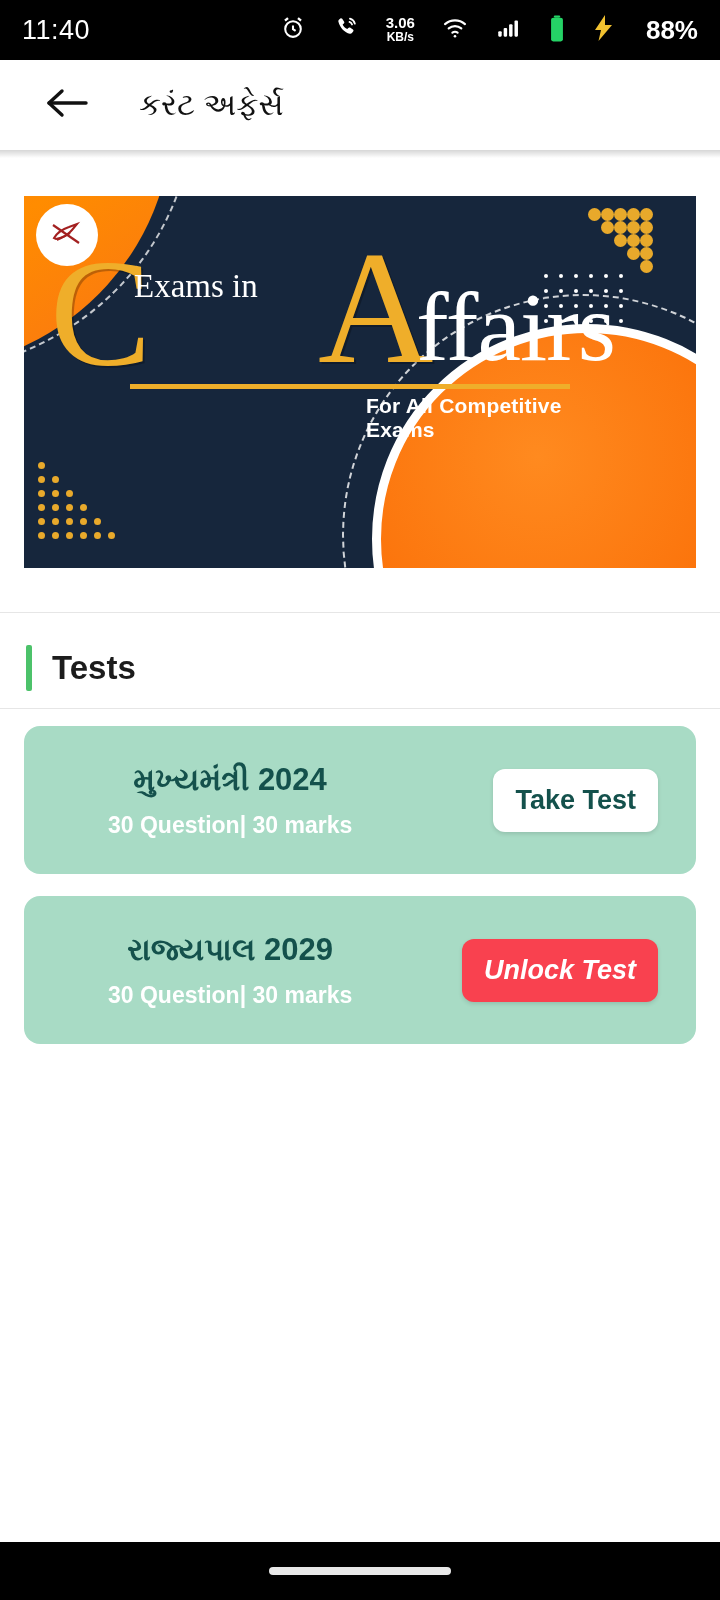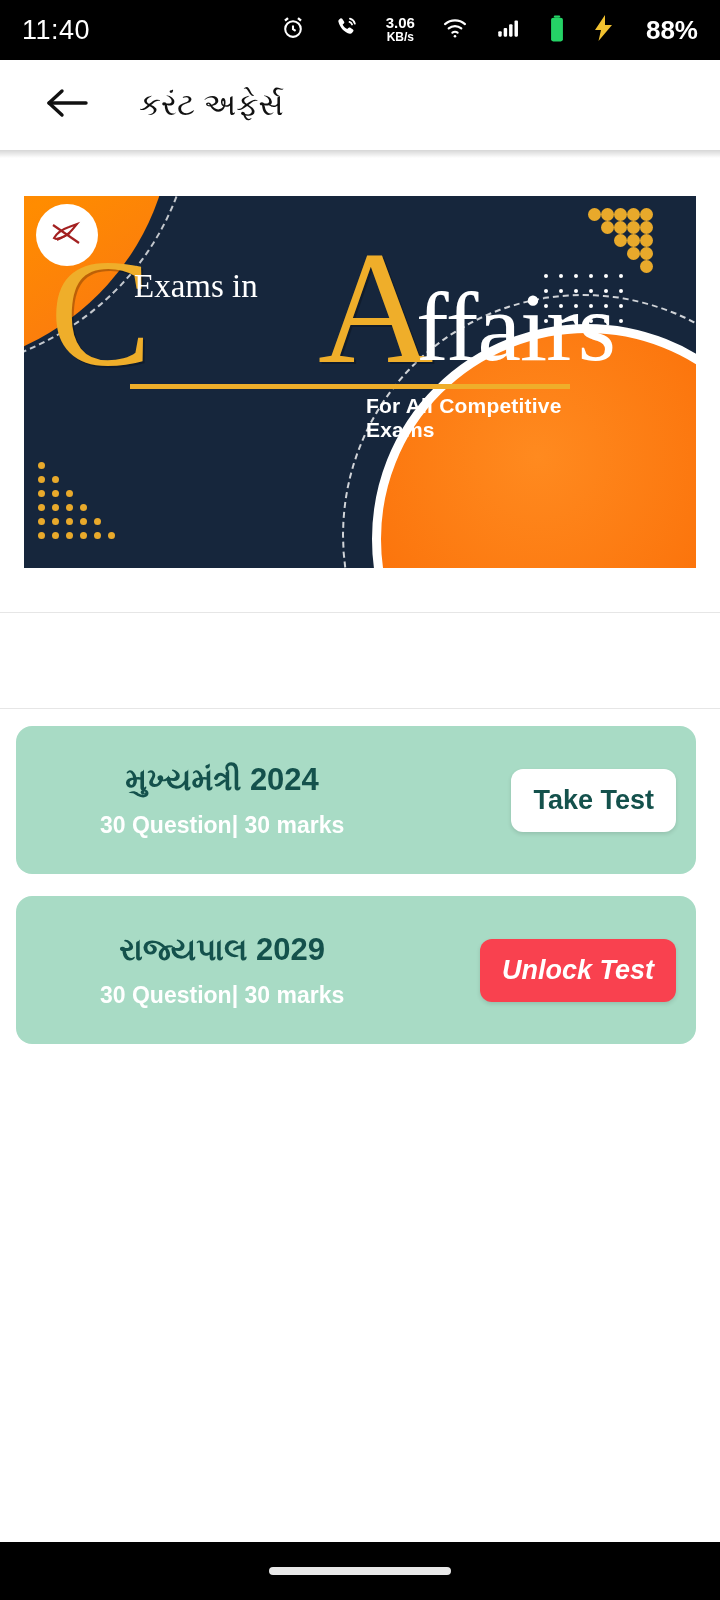--- a/index.html
+++ b/index.html
@@ -141,24 +141,24 @@
     display: flex; align-items: center; padding-left: 26px;
   }
   .sec-bar { width: 6px; height: 46px; background: #4cc26a; border-radius: 2px; }
   .sec-title { font-size: 33px; font-weight: 700; color: #1c1c1c; margin-left: 20px; }
   .sec-divider-bot {
     position: absolute; top: 708px; left: 0; width: 720px; height: 1px; background: #e6e6e6;
   }
 
   .cards { position: absolute; top: 726px; left: 0; width: 720px; }
   .test-card {
-    position: relative; margin: 0 24px 22px 16px; height: 148px;
+    position: relative; margin: 0 24px 22px 24px; height: 148px;
     background: #a8dbc5; border-radius: 16px;
     display: flex; align-items: center; justify-content: space-between;
-    padding: 0 20px 0 36px;
+    padding: 0 38px 0 36px;
   }
   .card-texts { display: flex; flex-direction: column; align-items: center; padding-left: 48px; }
   .card-title {
     font-size: 31px; font-weight: 700; color: #14514c; line-height: 1.2;
     font-family: "Liberation Sans", "DejaVu Sans", sans-serif;
   }
   .card-sub { font-size: 23px; font-weight: 700; color: #ffffff; margin-top: 14px; }
   .card-btn {
     border: none; border-radius: 12px; padding: 16px 22px;
     font-size: 27px; font-weight: 700; cursor: pointer; white-space: nowrap;
@@ -378,20 +378,24 @@
         </div>
         <div class="ca-underline"></div>
         <div class="ca-sub">For All Competitive Exams</div>
       </div>
 
 
     </div>
   </div>
 
   <div class="sec-divider-top"></div>
+  <div class="sec-header">
+    <div class="sec-bar"></div>
+    <div class="sec-title">Tests</div>
+  </div>
   <div class="sec-divider-bot"></div>
 
   <div class="cards">
 
     <div class="test-card">
       <div class="card-texts">
         <div class="card-title">મુખ્યમંત્રી 2024</div>
         <div class="card-sub">30 Question| 30 marks</div>
       </div>
       <button class="card-btn btn-take">Take Test</button>

